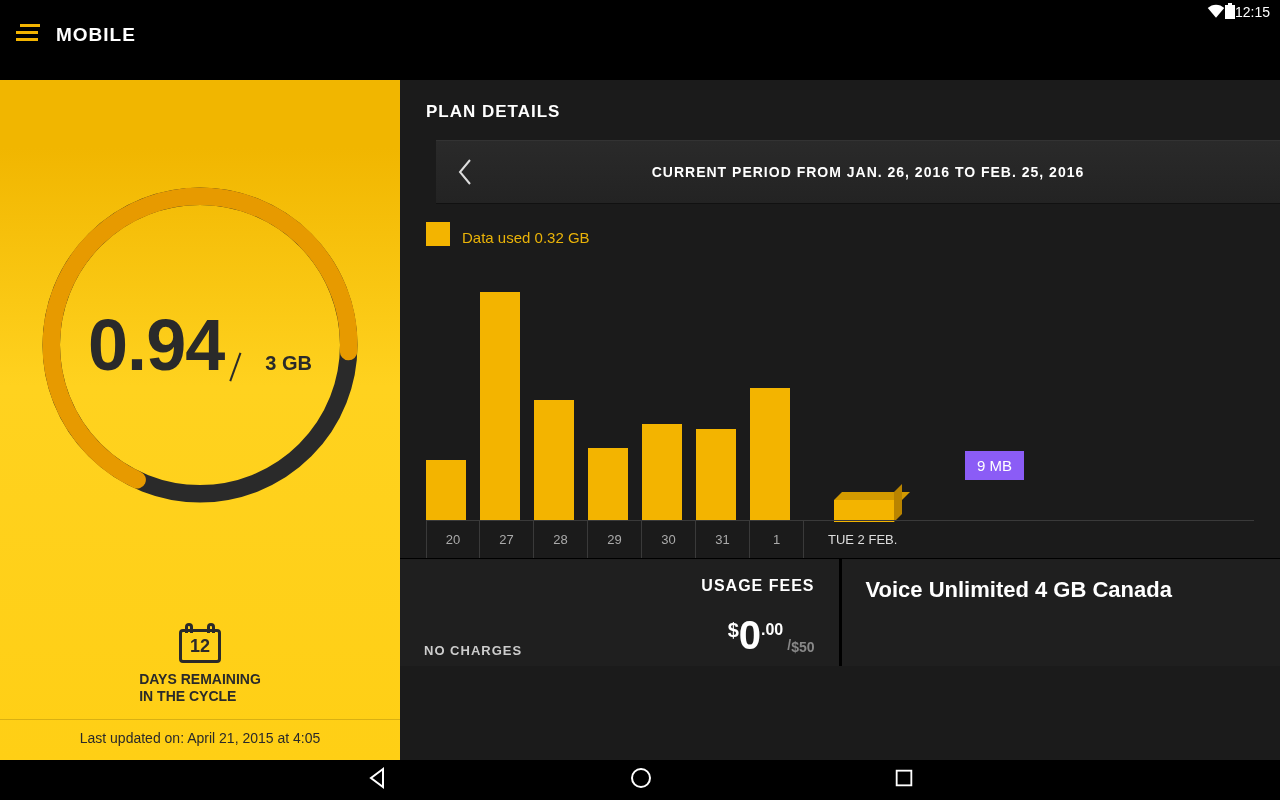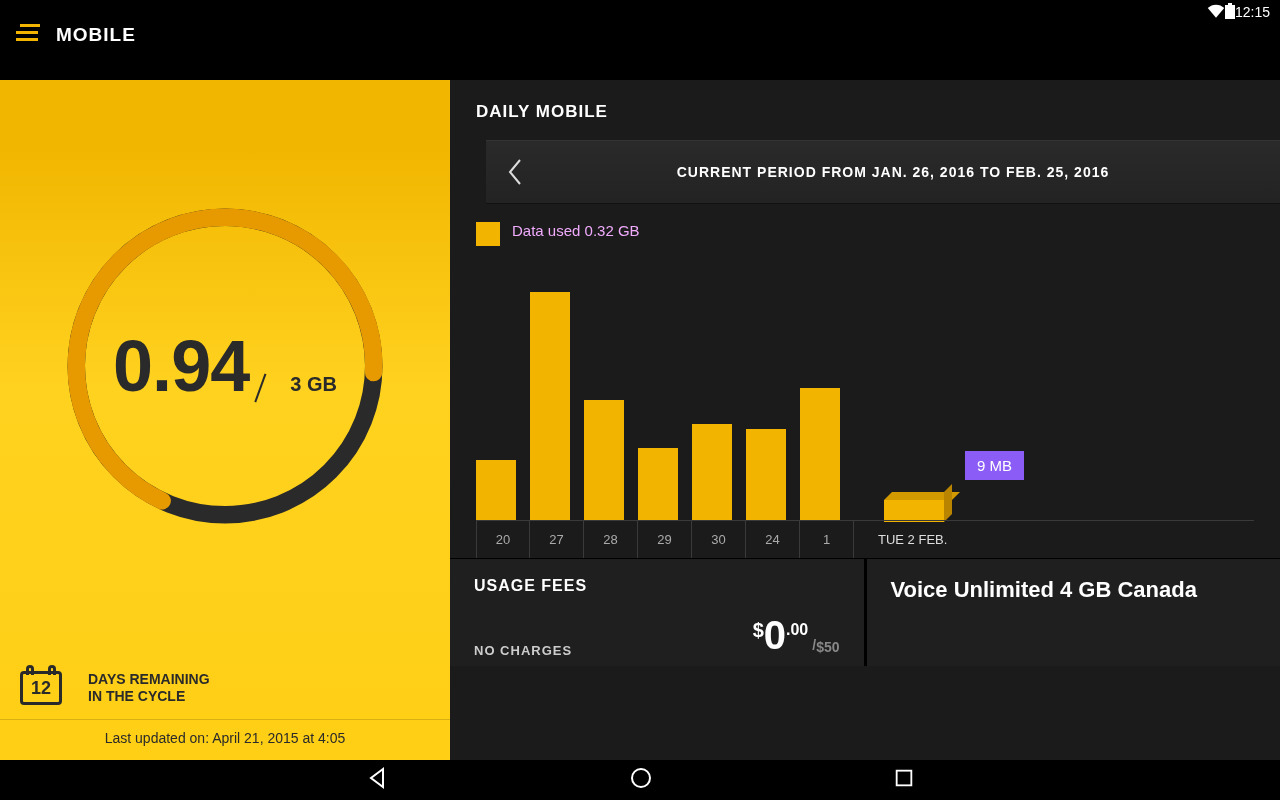--- a/index.html
+++ b/index.html
@@ -23,57 +23,57 @@
   .menu-icon { width: 26px; height: 20px; margin-right: 14px; }
   .menu-icon div { height: 3px; background: #f3b400; margin-bottom: 4px; width: 22px; }
   .menu-icon div:first-child { width: 20px; margin-left: 4px; }
   .title-bar h1 { font-size: 19px; font-weight: 700; letter-spacing: 1px; }
 
   
   .content { display: flex; height: 680px; }
 
   
   .left {
-    width: 450px;
+    width: 400px;
     background: linear-gradient(180deg, #f1b600 0%, #f1b600 10%, #ffd21f 45%, #ffcf15 100%);
     color: #222;
     display: flex; flex-direction: column; position: relative;
   }
   .gauge-wrap { flex: 1; display: flex; align-items: center; justify-content: center; }
   .gauge { position: relative; width: 350px; height: 350px; }
   .gauge svg { width: 100%; height: 100%; }
   .gauge-label { position: absolute; inset: 0; display:flex; align-items:center; justify-content:center; }
   .usage-row { display:flex; align-items: baseline; }
   .usage-big { font-size: 72px; font-weight: 600; color:#2a2a2a; letter-spacing: -1px; }
   .usage-slash { width: 30px; height:0; border-top:2px solid #2a2a2a; transform: rotate(-70deg) translateY(-6px); margin: 0 -6px 0 2px; }
   .usage-small { font-size: 20px; color:#2a2a2a; font-weight:600; margin-left:15px; }
 
   .days-row {
-    display: flex; align-items: flex-end; gap: 26px;
-    padding: 14px 20px; border-bottom: 1px solid rgba(0,0,0,0.15);
+    display: flex; align-items: center; gap: 8px;
+    padding: 14px 20px; border-bottom: 1px solid rgba(0,0,0,0.15); flex-direction: column;
   }
   .cal-icon { width: 42px; height: 40px; position: relative; }
   .cal-body { position:absolute; inset:6px 0 0 0; border:3px solid #2a2a2a; border-radius:4px; display:flex; align-items:center; justify-content:center; font-weight:700; font-size:18px; color:#2a2a2a;}
   .cal-ring { position:absolute; top:0; width:8px; height:10px; border:3px solid #2a2a2a; border-bottom:none; border-radius:4px 4px 0 0; }
   .cal-ring.l { left:6px; } .cal-ring.r { right:6px; }
   .days-text { font-size: 14px; font-weight:700; color:#2a2a2a; line-height:1.2; }
   .last-updated { text-align:center; font-size: 14px; color:#2a2a2a; padding: 10px 0 14px; }
 
   
   .right { flex: 1; background: #1b1b1b; display:flex; flex-direction:column; }
   .section-header { padding: 22px 26px 18px; font-size:17px; font-weight:700; letter-spacing:1px; }
   .period-bar {
     background: linear-gradient(180deg,#2a2a2a,#232323);
     border-top:1px solid #333; border-bottom:1px solid #111;
     height: 64px; display:flex; align-items:center; padding: 0 20px; margin-left: 36px;
   }
   .back-chevron { width:20px; height:28px; }
   .period-text { flex:1; text-align:center; font-size:14px; font-weight:700; letter-spacing:1px; }
 
-  .legend { display:flex; align-items:flex-start; gap:12px; padding: 18px 26px 0; font-size:15px; color:#f0abfc; }
+  .legend { display:flex; align-items:flex-end; gap:12px; padding: 18px 26px 0; font-size:15px; color:#eab308; }
   .legend-swatch { width:24px; height:24px; background:#f3b400; }
 
   
   .chart-area { position:relative; height: 300px; margin: 12px 26px 0 26px; }
   .bars { position:absolute; left:0; right:0; bottom:38px; height:240px; display:flex; align-items:flex-end; gap: 14px; }
   .bar { width: 40px; background:#f3b400; }
   .bar-3d {
     position: relative; width: 60px; height: 22px;
     background:#f3b400; transform: translateY(2px);
   }
@@ -101,21 +101,21 @@
     right: 230px; bottom: 78px;
   }
 
   
   .cards { display: flex; border-top:1px solid #000;}
   .card {
     flex:1; background:#1f1f1f; padding:18px 24px 8px;
     border-right:3px solid #000;
   }
   .card:last-child{border-right:none;}
-  .card h3 { font-size:16px; font-weight:700; letter-spacing:1px; margin-bottom:18px; }
+  .card h3 { font-size:16px; font-weight:700; letter-spacing:1px; margin-bottom:18px;text-align:right; }
   .fees-row { display:flex; align-items:flex-end; justify-content:space-between; }
   .no-charges { font-size:13px; font-weight:700; letter-spacing:1px; color:#ccc; }
   .dollar-big { font-size:40px; font-weight:700; display:flex; align-items:flex-start;}
   .dollar-big .cur{font-size:20px; margin-top:6px;}
   .dollar-big .cents{font-size:16px; margin-top:8px;}
   .plan-name { font-size:22px; font-weight:600; }
 
   
   .navbar {
     height: 40px; background:#000; display:flex; align-items:center; justify-content:center; gap: 240px;
@@ -178,21 +178,21 @@
       </div>
       <div class="days-text">
         <div>DAYS REMAINING</div>
         <div>IN THE CYCLE</div>
       </div>
     </div>
     <div class="last-updated">Last updated on: April 21, 2015 at 4:05</div>
   </div>
 
   <div class="right">
-    <div class="section-header">DAILY MOBILE</div>
+    <div class="section-header">PLAN DETAILS</div>
 
     <div class="period-bar">
       <span class="back-chevron">
         <svg viewBox="0 0 20 28" width="20" height="28">
             <path d="M14 2 L4 14 L14 26" stroke="#ddd" stroke-width="2" fill="none"></path>
           </svg>
       </span>
       <span class="period-text">CURRENT PERIOD FROM JAN. 26, 2016 TO FEB. 25, 2016</span>
     </div>
 
@@ -214,21 +214,21 @@
           <div style="margin-left: 30px;">
             <div class="bar-3d"></div>
           </div>
         </div>
       <div class="axis-row" id="axis">
           <div class="axis-cell">20</div>
           <div class="axis-cell">27</div>
           <div class="axis-cell">28</div>
           <div class="axis-cell">29</div>
           <div class="axis-cell">30</div>
-          <div class="axis-cell">24</div>
+          <div class="axis-cell">31</div>
           <div class="axis-cell">1</div>
           <div class="axis-today">TUE 2 FEB.</div>
         </div>
     </div>
 
     <div class="cards">
       <div class="card">
         <h3>USAGE FEES</h3>
         <div class="fees-row">
           <span class="no-charges">NO CHARGES</span>

